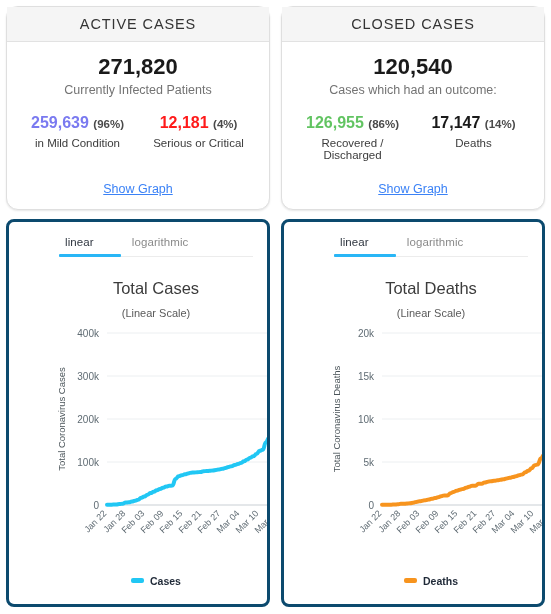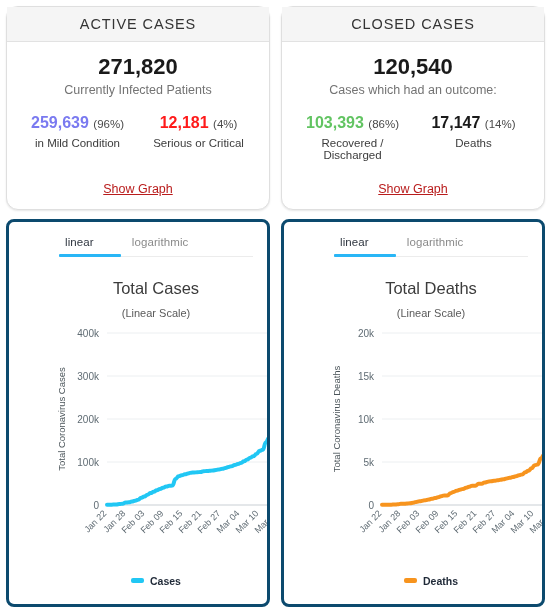--- a/index.html
+++ b/index.html
@@ -62,36 +62,36 @@
   }
   .split-col { width: 50%; text-align: center; }
   .split-num {
     font-size: 16px;
     font-weight: bold;
     line-height: 1.15;
   }
   .split-pct {
     font-size: 11.5px;
     color: #4a4a4a;
-    font-weight: normal;
+    font-weight: bold;
   }
   .split-label {
     font-size: 11.5px;
     color: #3c3c3c;
     margin-top: 4px;
   }
   .show-graph-wrap {
     margin-top: auto;
     text-align: center;
     padding-top: 18px;
     padding-bottom: 2px;
   }
   .show-graph {
     font-size: 12.5px;
-    color: #b91c1c;
+    color: #3b82f6;
     text-decoration: underline;
     cursor: pointer;
   }
 
   
   .charts-row {
     display: flex;
     gap: 11px;
     padding: 9px 6px 6px 6px;
   }
@@ -196,21 +196,21 @@
       </div>
     </div>
 
     <div class="stat-card">
       <div class="stat-card-header">CLOSED CASES</div>
       <div class="stat-card-body">
         <div class="big-number">120,540</div>
         <div class="big-caption">Cases which had an outcome:</div>
         <div class="split-row">
           <div class="split-col">
-            <div class="split-num" id="recoveredNum" style="color: rgb(98, 196, 98);"><span>103,393</span> <span class="split-pct" style="color: rgb(74, 74, 74);">(86%)</span></div>
+            <div class="split-num" id="recoveredNum" style="color: rgb(98, 196, 98);"><span>126,955</span> <span class="split-pct" style="color: rgb(74, 74, 74);">(86%)</span></div>
             <div class="split-label">Recovered / Discharged</div>
           </div>
           <div class="split-col">
             <div class="split-num" id="deathsNum" style="color: rgb(26, 26, 26);"><span>17,147</span> <span class="split-pct" style="color: rgb(74, 74, 74);">(14%)</span></div>
             <div class="split-label">Deaths</div>
           </div>
         </div>
         <div class="show-graph-wrap">
           <span class="show-graph">Show Graph</span>
         </div>

